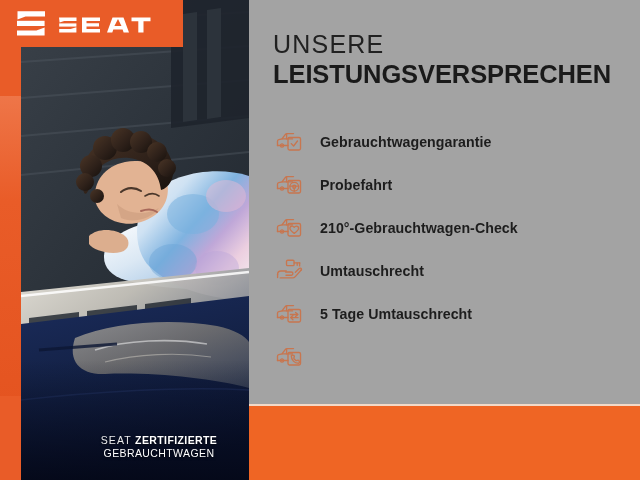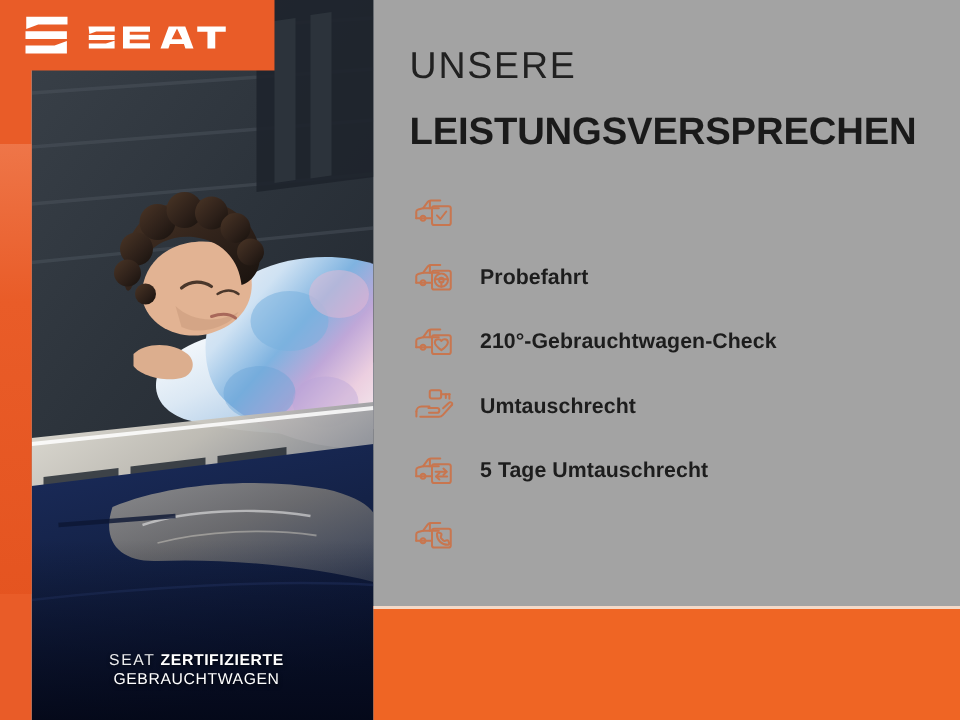--- a/index.html
+++ b/index.html
@@ -29,20 +29,21 @@
   }
   .photo-svg{position:absolute;left:0;top:0;width:228px;height:480px;display:block;}
 
   
   .photo-caption{
     position:absolute;left:21px;top:434px;width:220px;
     text-align:center;z-index:6;
     color:#ffffff;line-height:12.5px;
     letter-spacing:.4px;
     text-shadow:0 1px 3px rgba(0,0,0,.65);
+    padding-left:28px;
   }
   .photo-caption .l1{font-size:10.5px;font-weight:700;}
   .photo-caption .l1 .light{font-weight:400;opacity:.92;letter-spacing:1.1px;}
   .photo-caption .l2{font-size:10.5px;font-weight:400;letter-spacing:.4px;}
 
   
   .logo-bar{
     position:absolute;left:0;top:0;width:183px;height:47px;
     background:#e95c28;z-index:7;
   }
@@ -60,21 +61,21 @@
   }
   .headline{
     position:absolute;left:24px;top:30px;width:calc(100% - 34px);
   }
   .headline .h-top{
     font-size:25px;font-weight:400;color:#212121;
     letter-spacing:1.2px;line-height:28px;
   }
   .headline .h-main{
     font-size:25.5px;font-weight:800;color:#1a1a1a;
-    letter-spacing:-0.1px;line-height:30px;margin-top:15px;
+    letter-spacing:-0.1px;line-height:30px;margin-top:1px;
     white-space:nowrap;
   }
 
   
   .benefits{
     position:absolute;left:25px;top:120px;right:8px;
     display:flex;flex-direction:column;
   }
   .benefit{
     display:flex;align-items:center;
@@ -284,20 +285,21 @@
             <path d="M2.5 19.5 L2.5 15.2 C2.5 14.4 3 13.8 3.8 13.6 L7 12.9 L10.2 8.6
                      C10.7 7.9 11.4 7.6 12.2 7.6 L18.5 7.6"></path>
             <path d="M2.5 19.5 L13 19.5"></path>
             <path d="M7.2 12.9 L17.5 12.9"></path>
             <path d="M11.6 8.0 L11.6 12.9"></path>
             <path d="M5.4 19.5 a1.6 1.6 0 1 0 3.2 0 a1.6 1.6 0 1 0 -3.2 0"></path>
             <rect x="13" y="11.5" width="12.5" height="12.5" rx="1.4"></rect>
             <path d="M16.3 17.6 L18.6 20.0 L22.5 15.0"></path>
           </svg>
         </span>
+        <span class="benefit-label">Gebrauchtwagengarantie</span>
       </div>
 
       <div class="benefit">
         <span class="benefit-icon">
           <svg viewBox="0 0 32 32" fill="none" stroke="#c8764f" stroke-width="1.35" stroke-linecap="round" stroke-linejoin="round">
             <path d="M2.5 19.5 L2.5 15.2 C2.5 14.4 3 13.8 3.8 13.6 L7 12.9 L10.2 8.6
                      C10.7 7.9 11.4 7.6 12.2 7.6 L18.5 7.6"></path>
             <path d="M2.5 19.5 L13 19.5"></path>
             <path d="M7.2 12.9 L17.5 12.9"></path>
             <path d="M11.6 8.0 L11.6 12.9"></path>

